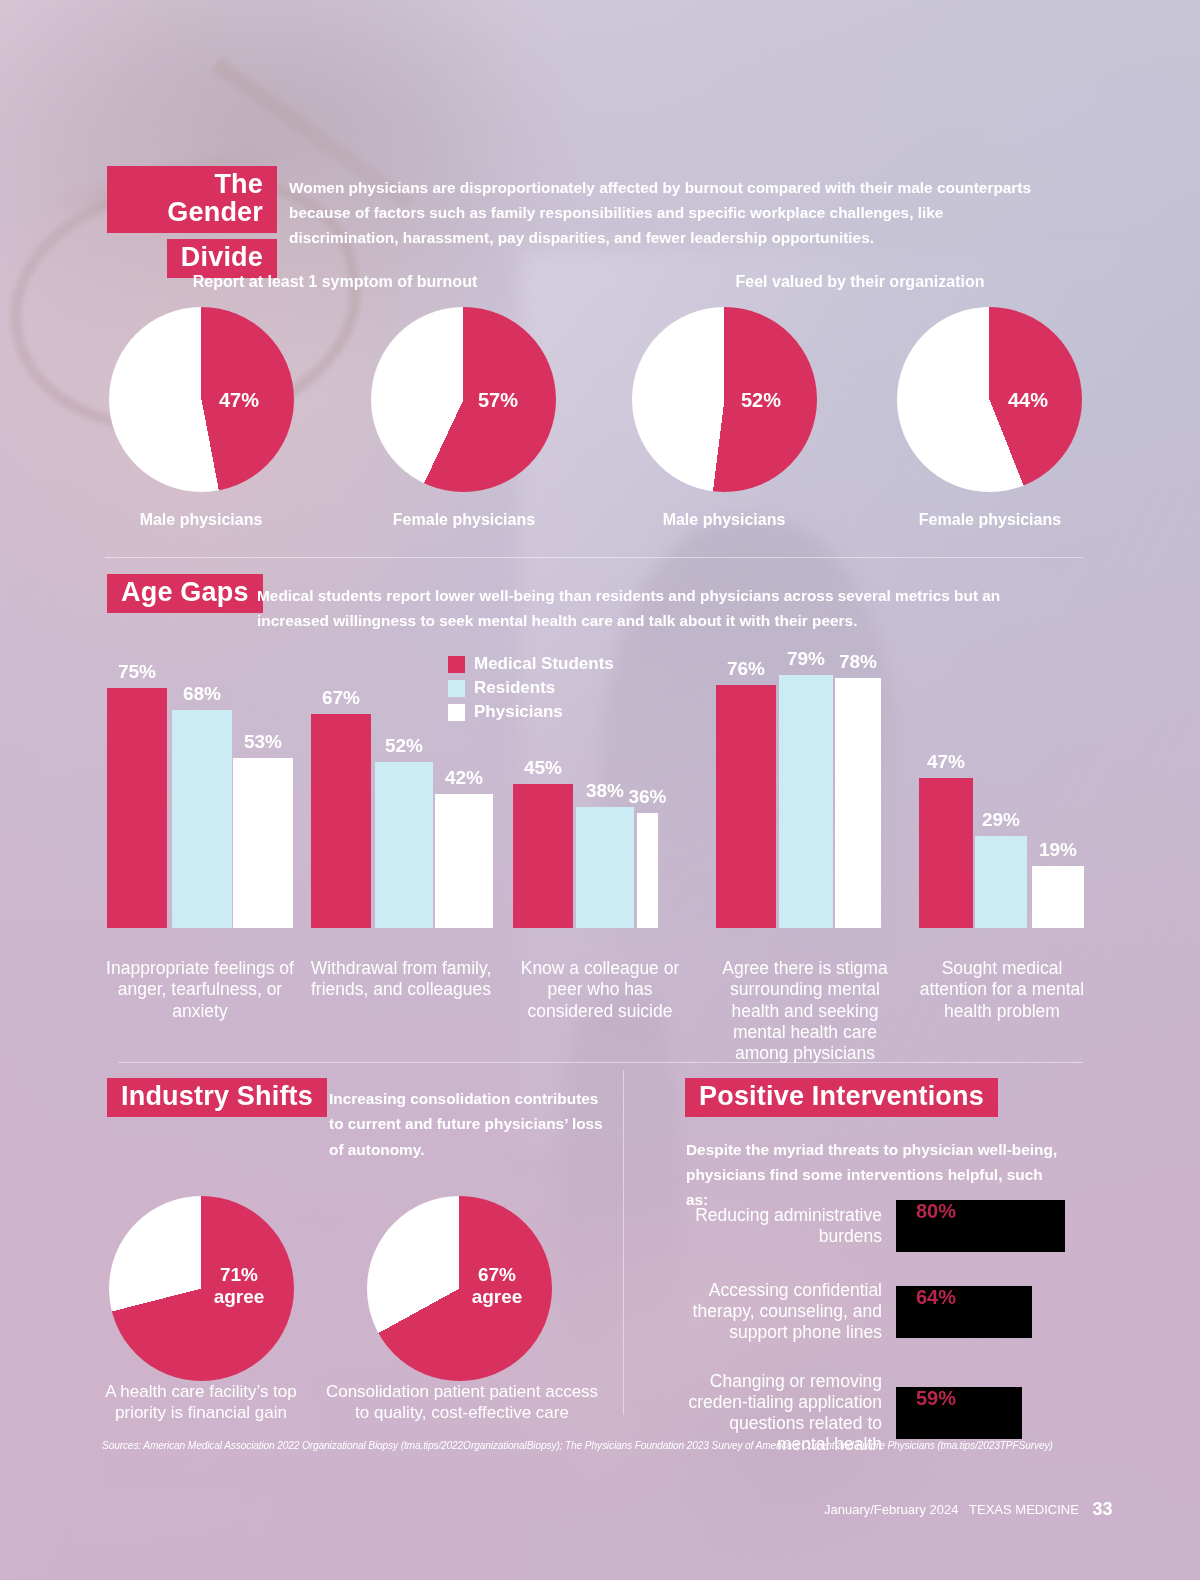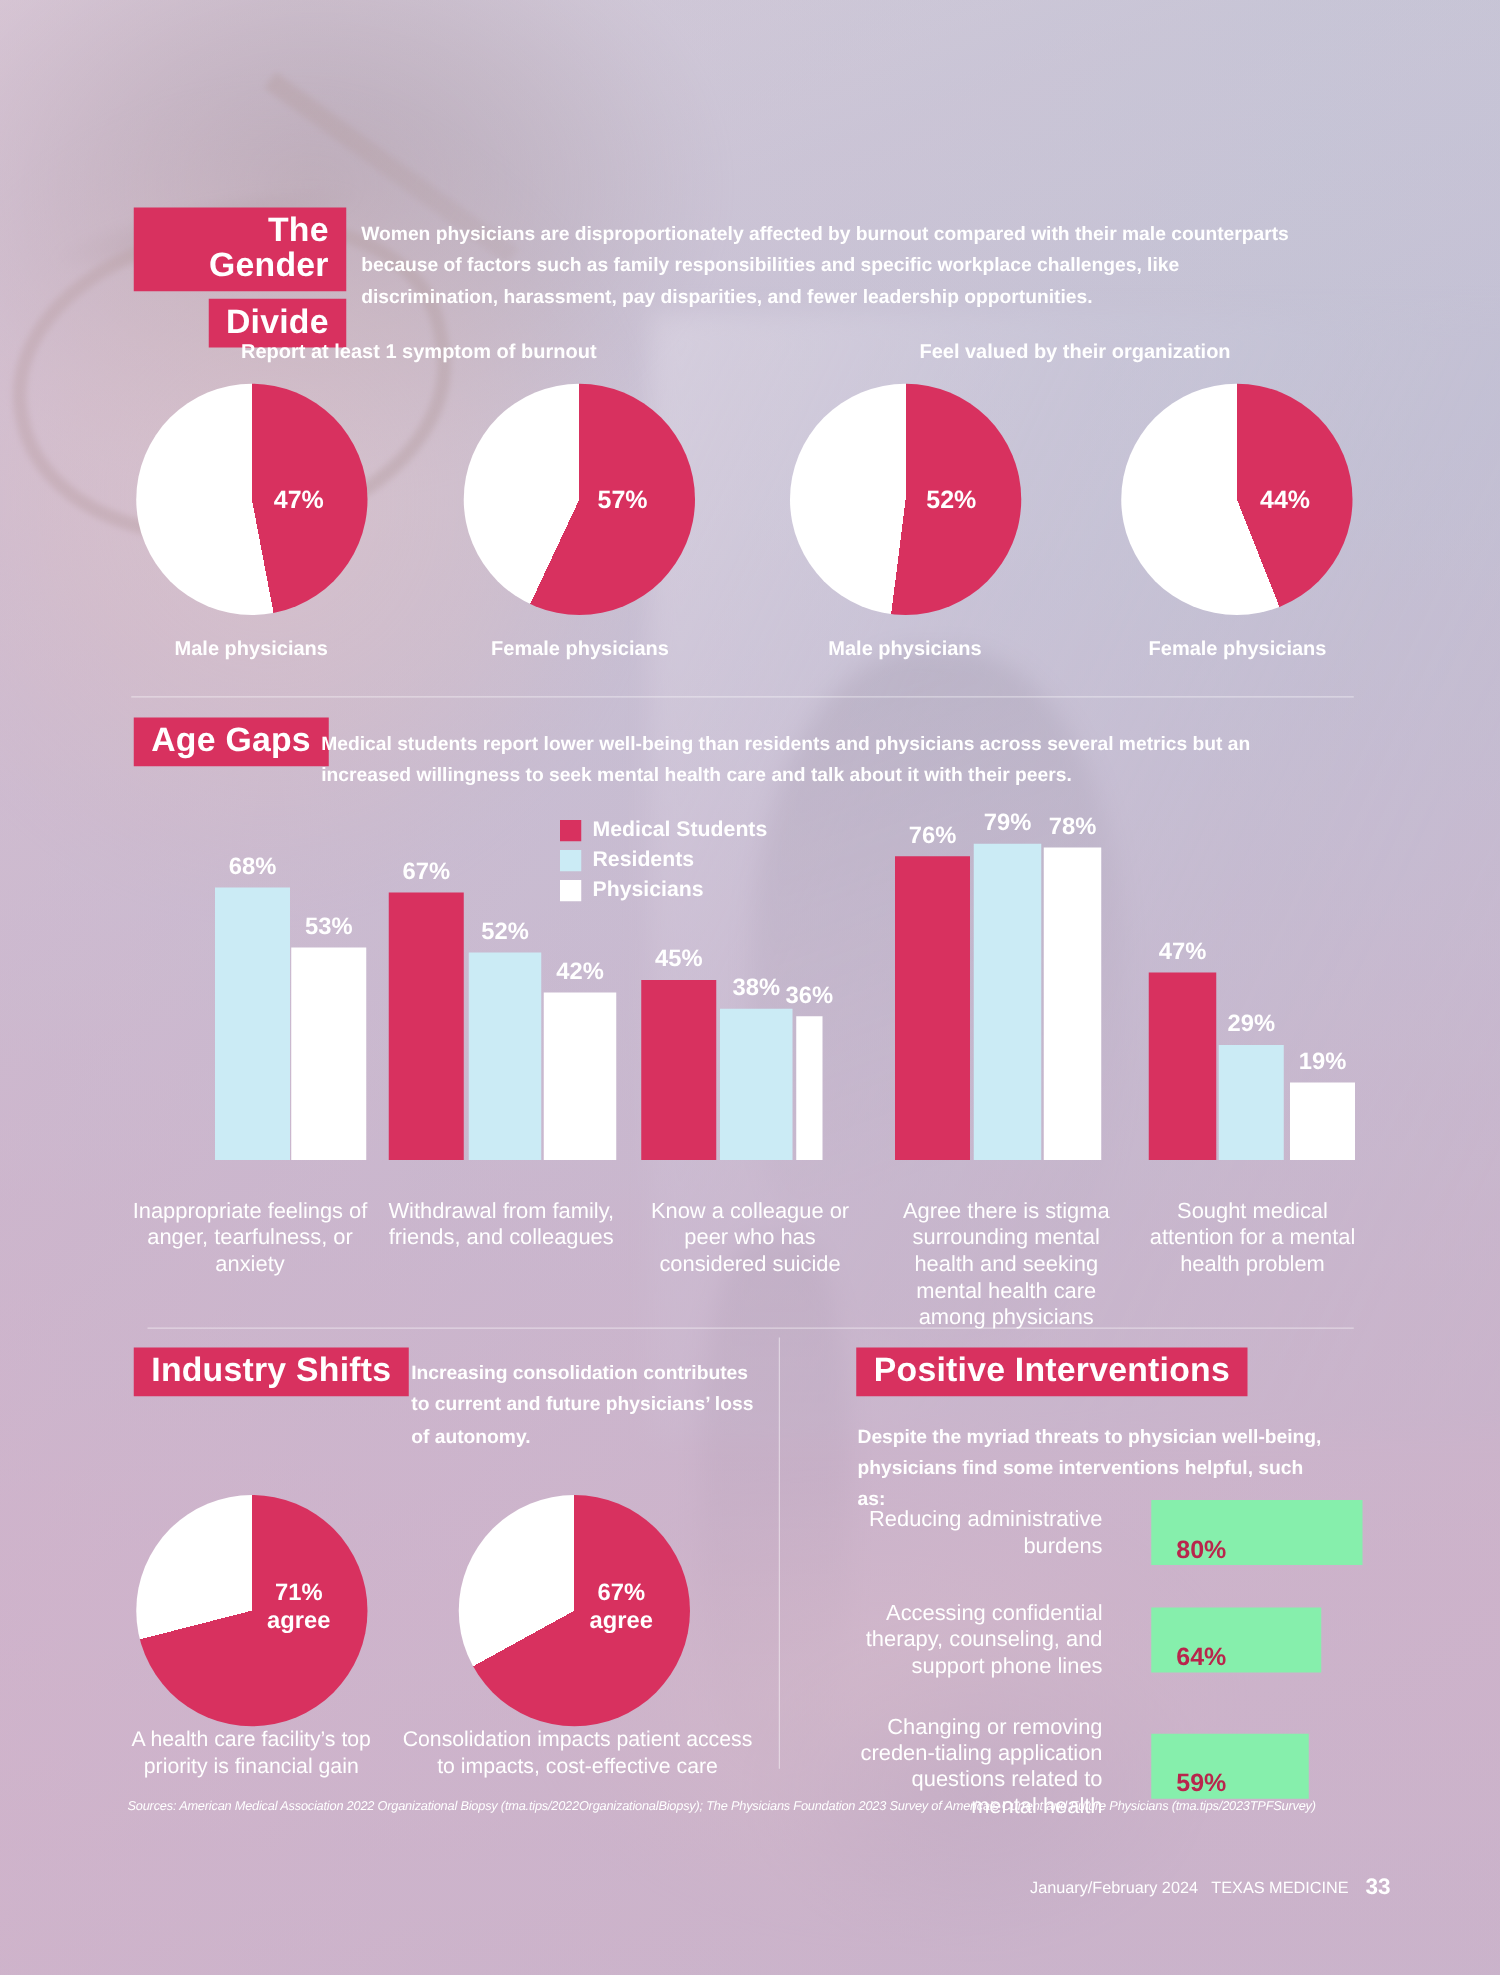--- a/index.html
+++ b/index.html
@@ -125,21 +125,21 @@
   .cat-label{
     position:absolute;text-align:center;color:#fff;font-size:17.5px;line-height:1.22;
   }
 
   .pi-row{display:flex;align-items:center;margin-bottom:24px;}
   .pi-label{
     color:#fff;font-size:17.5px;line-height:1.2;text-align:right;
     width:196px;margin-right:14px;
   }
   .pi-box{
-    background:#86efac;height:52px;display:flex;align-items:flex-end;margin-left:25px;
+    background:#000000;height:52px;display:flex;align-items:flex-start;
   }
   .pi-val{color:#b9254c;font-weight:bold;font-size:20px;margin-left:20px;}
 
   .sources{
     position:absolute;color:#fff;font-style:italic;font-size:10.2px;
     letter-spacing:-.15px;white-space:nowrap;
   }
   .footer{
     position:absolute;color:#fff;font-size:13px;
   }
@@ -215,20 +215,23 @@
       <span class="white-txt" style="font-size:17px;font-weight:bold;">Residents</span>
     </div>
     <div class="legend-row">
       <span class="legend-sw" style="background:#ffffff;"></span>
       <span class="white-txt" style="font-size:17px;font-weight:bold;">Physicians</span>
     </div>
   </div>
 
   <div style="position:absolute;left:0;top:0;width:1200px;height:928px;">
 
+    <div class="bar ms" style="left:107px;width:60px;height:240px;top:688px;">
+      <span class="vlabel">75%</span>
+      </div>
     <div class="bar res" style="left:172px;width:60px;height:218px;top:710px;">
       <span class="vlabel">68%</span>
       </div>
     <div class="bar phy" style="left:233px;width:60px;height:170px;top:758px;">
       <span class="vlabel">53%</span>
       </div>
 
     <div class="bar ms" style="left:311px;width:60px;height:214px;top:714px;">
       <span class="vlabel">67%</span>
       </div>
@@ -288,21 +291,21 @@
     <div class="plabel" style="left:88px;top:68px;width:84px;font-size:19px;">71%</div>
     <div class="plabel" style="left:88px;top:90px;width:84px;font-size:19px;">agree</div>
   </div>
   <div class="white-txt" style="position:absolute;left:96px;top:1381px;width:210px;text-align:center;font-size:17px;line-height:1.24;">A health care facility’s top priority is financial gain</div>
 
   <div class="pie" style="left:367px;top:1196px;width:185px;height:185px;position:absolute;
        background:conic-gradient(from 0deg,#d8315f 0 67%,#ffffff 67% 100%);">
     <div class="plabel" style="left:88px;top:68px;width:84px;font-size:19px;">67%</div>
     <div class="plabel" style="left:88px;top:90px;width:84px;font-size:19px;">agree</div>
   </div>
-  <div class="white-txt" style="position:absolute;left:322px;top:1381px;width:280px;text-align:center;font-size:17px;line-height:1.24;">Consolidation impacts patient access to impacts, cost-effective care</div>
+  <div class="white-txt" style="position:absolute;left:322px;top:1381px;width:280px;text-align:center;font-size:17px;line-height:1.24;">Consolidation patient patient access to quality, cost-effective care</div>
 
   <div style="position:absolute;left:623px;top:1070px;width:1px;height:345px;background:rgba(255,255,255,.45);"></div>
 
   <div style="position:absolute;left:685px;top:1078px;">
     <span class="tag" style="font-size:27px;">Positive Interventions</span>
   </div>
   <div class="sec-text" style="position:absolute;left:686px;top:1138px;width:380px;font-size:15.4px;line-height:1.62;">Despite the myriad threats to physician well-being, physicians find some interventions helpful, such as:</div>
 
   <div style="position:absolute;left:686px;top:1200px;">
     <div class="pi-row" style="margin-bottom:28px;">

